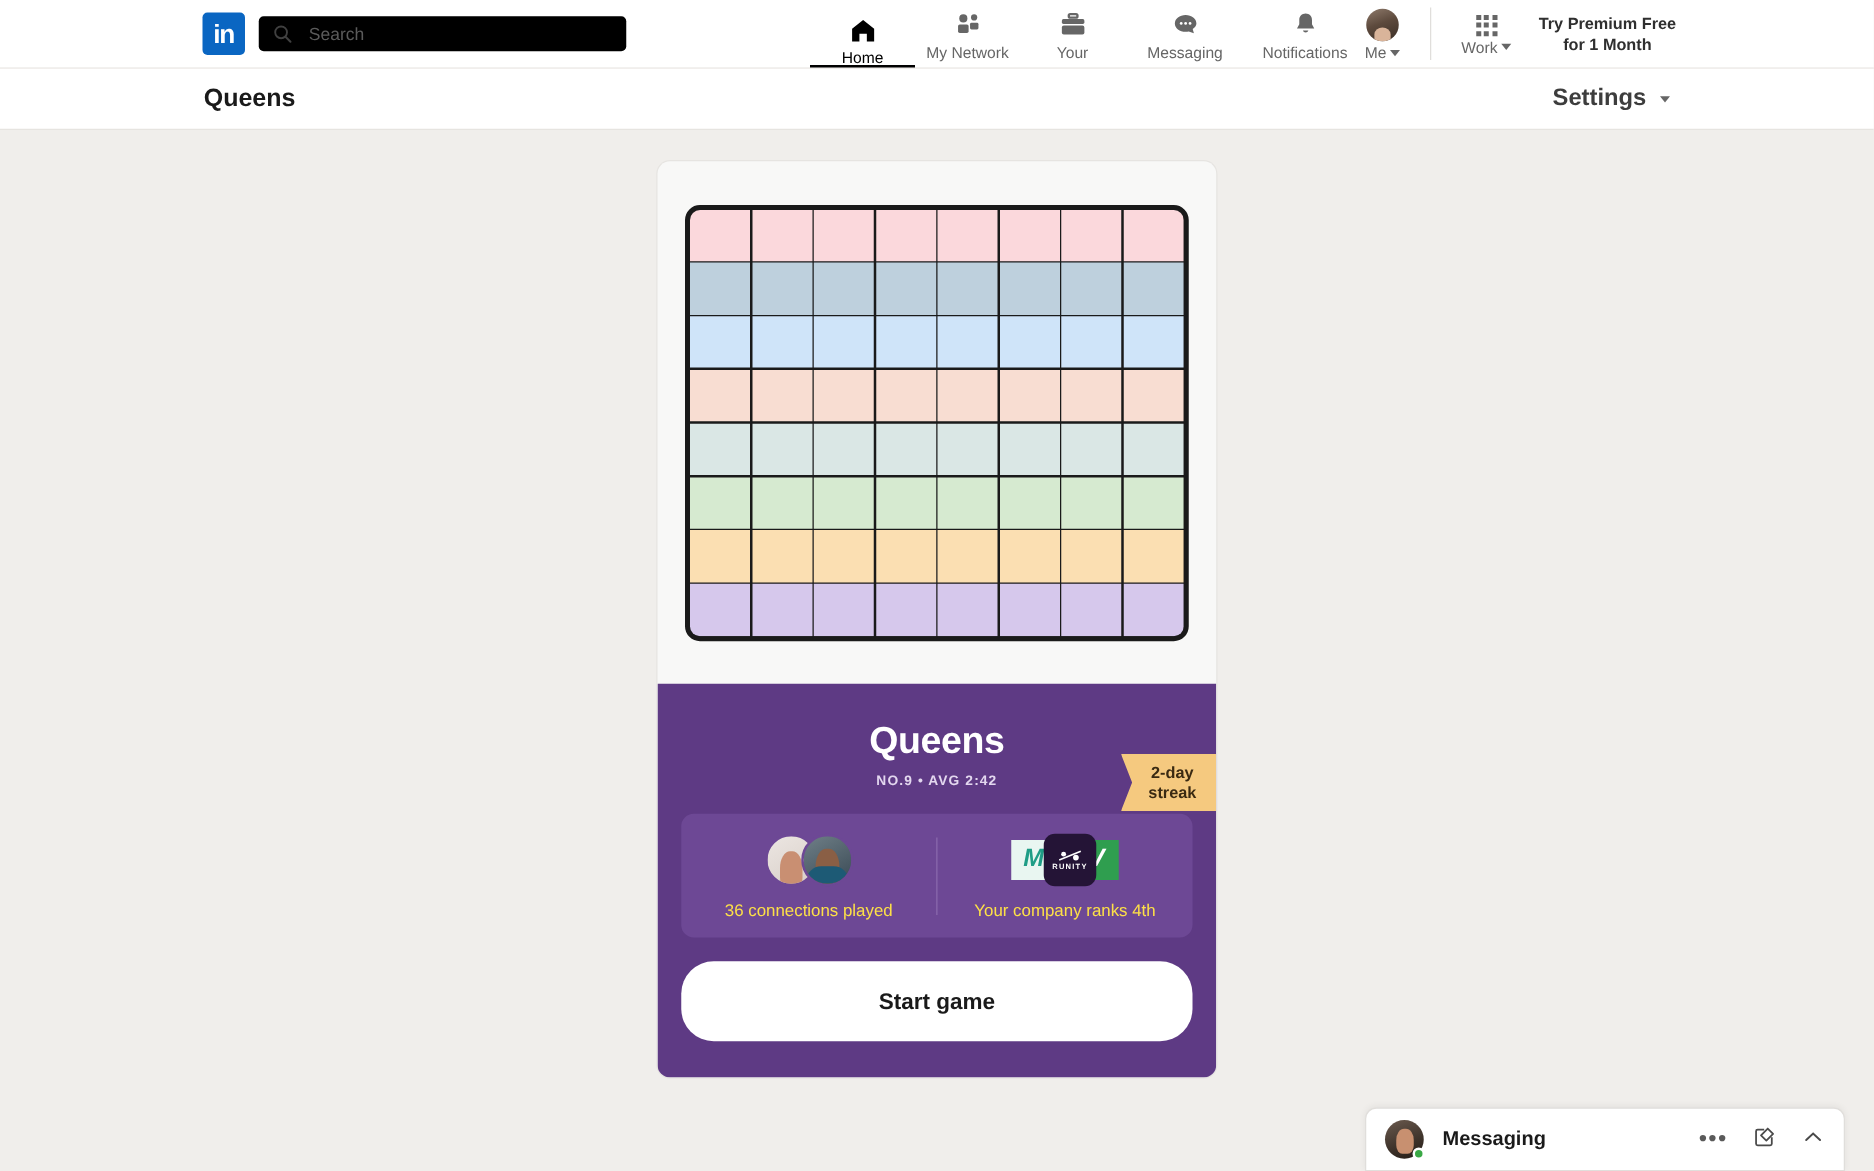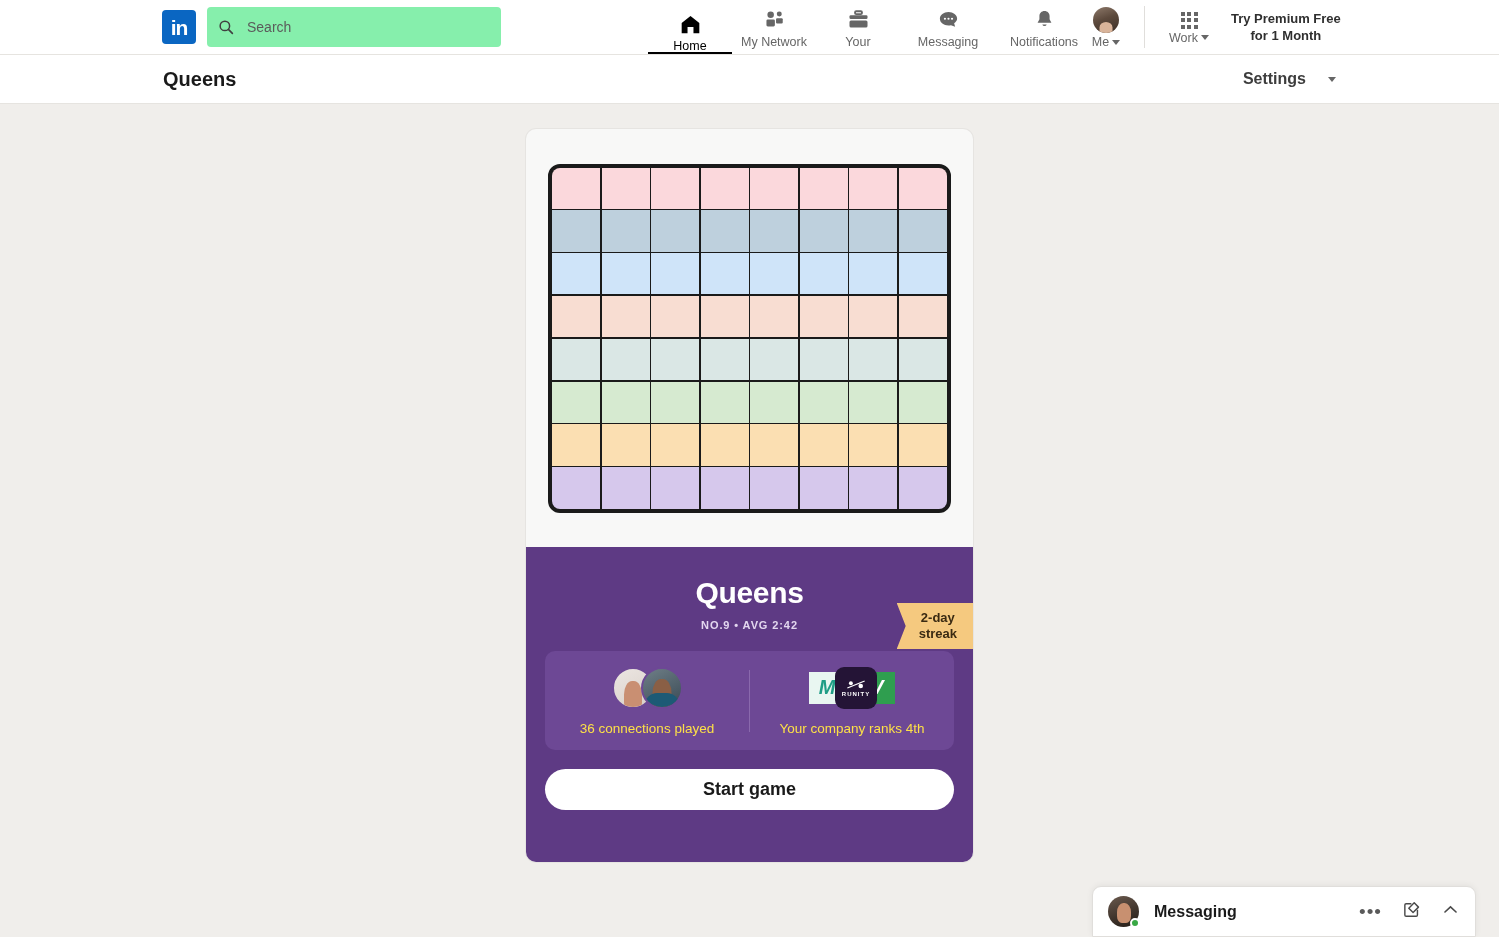--- a/index.html
+++ b/index.html
@@ -21,22 +21,22 @@
   .nav-left { display: flex; align-items: center; margin-left: 162px; }
   .li-logo {
     width: 34px; height: 34px; border-radius: 4px;
     background: #0a66c2; color: #ffffff;
     font-weight: bold; font-size: 21px;
     display: flex; align-items: center; justify-content: center;
     letter-spacing: -1px; line-height: 1;
   }
   .search-box {
     margin-left: 11px;
-    width: 294px; height: 40px;
-    background: #86efac; border-radius: 4px;
+    width: 294px; height: 28px;
+    background: #000000; border-radius: 4px;
     display: flex; align-items: center; padding: 0 10px;
   }
   .search-icon { width: 18px; height: 18px; flex: 0 0 18px; color: #404040; }
   .search-placeholder {
     margin-left: 12px; font-size: 14px; color: #5b5b5b;
   }
 
   .nav-center {
     position: absolute; left: 648px; top: 0;
     height: 54px; display: flex; align-items: stretch;
@@ -88,22 +88,22 @@
     position: absolute; top: 55px; left: 0;
     width: 1499px; height: 49px; background: #ffffff;
     border-bottom: 1px solid #e6e4e0;
     display: flex; align-items: center;
   }
   .sub-title {
     margin-left: 163px; font-size: 20px; font-weight: bold; color: #1a1a1a;
   }
   .settings-btn {
     position: absolute; right: 163px;
-    display: flex; align-items: center; gap: 22px;
-    font-size: 16px; color: #3d3d3d; font-weight: 600; cursor: pointer;
+    display: flex; align-items: center; gap: 11px;
+    font-size: 19px; color: #3d3d3d; font-weight: 600; cursor: pointer;
   }
 
   
   .card {
     position: absolute; left: 526px; top: 129px;
     width: 447px; height: 733px;
     border-radius: 10px; overflow: hidden;
     background: #f8f8f7;
     box-shadow: 0 0 0 1px rgba(0,0,0,0.04);
   }
@@ -184,21 +184,21 @@
     width: 42px; height: 42px; background: #241436; border-radius: 9px;
     margin: 0 -10px; z-index: 3; position: relative;
     display: flex; flex-direction: column; align-items: center; justify-content: center;
   }
   .logo-r .rn {
     color: #ffffff; font-size: 6px; font-weight: bold;
     letter-spacing: 1px; margin-top: 1px;
   }
   .start-btn {
     position: absolute; left: 19px; right: 19px; top: 222px;
-    height: 41px; background: #ffffff; border-radius: 26px;
+    height: 64px; background: #ffffff; border-radius: 26px;
     display: flex; align-items: center; justify-content: center;
     font-size: 18px; font-weight: bold; color: #1a1a1a; cursor: pointer;
   }
 
   
   .messaging {
     position: absolute; left: 1092px; top: 886px;
     width: 384px; height: 51px;
     background: #ffffff; border: 1px solid #e0dedb;
     border-radius: 9px 9px 0 0;

